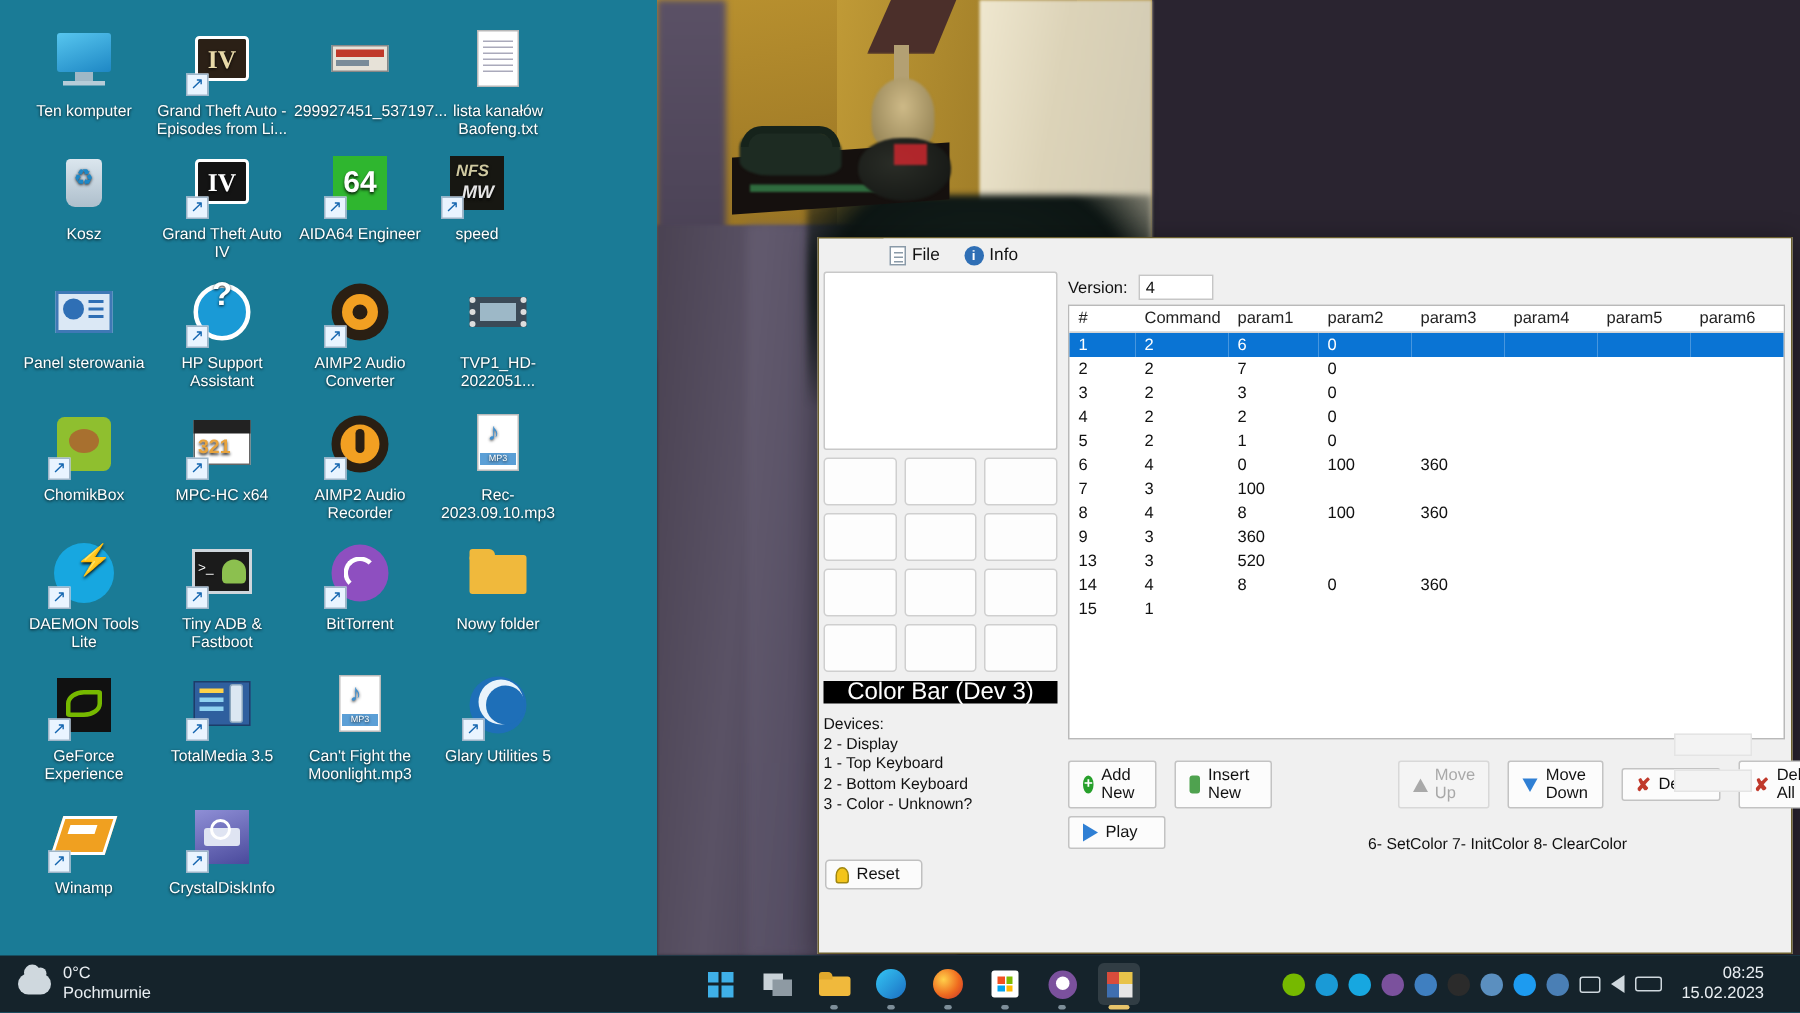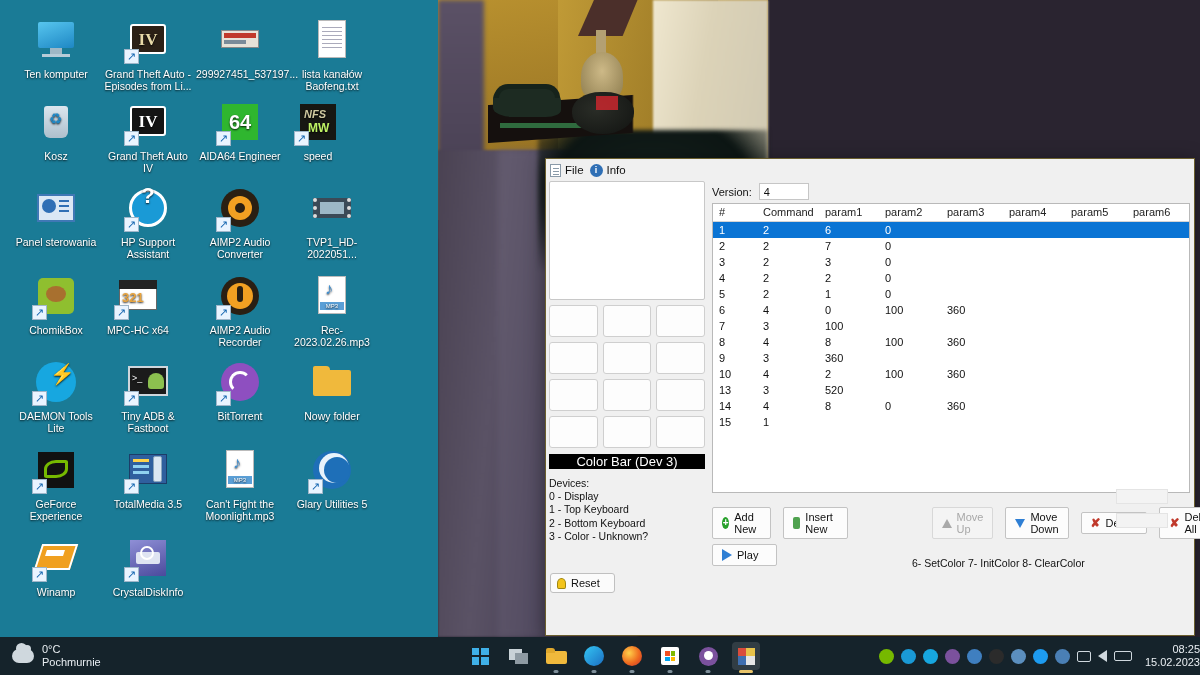--- a/index.html
+++ b/index.html
@@ -151,21 +151,21 @@
     display: flex; align-items: center; justify-content: center;
   }
   .tb-app.active { background: rgba(255,255,255,.12); }
   .tb-app .dot {
     position: absolute; bottom: -3px; left: 50%; transform: translateX(-50%);
     width: 5px; height: 3px; border-radius: 2px; background: #7d8e99;
   }
   .tb-app.active .dot { width: 14px; background: #e8c46a; }
   #tray {
     position: absolute; right: 0; display: flex; align-items: center; gap: 7px;
-    padding-right: 0; height: 38px;
+    padding-right: 24px; height: 38px;
   }
   #tray .t-ico { width: 15px; height: 15px; border-radius: 50%; display:block; }
   #clock { text-align: right; font-size: 11px; line-height: 13px; margin-left: 6px; }
 
   
   #ble-window {
     position: absolute; left: 545px; top: 158px; width: 650px; height: 478px;
     background: #f0f0f0;
     border: 1px solid #6b5f2e;
     box-shadow: 0 4px 18px rgba(0,0,0,.45);
@@ -179,22 +179,22 @@
     width: 14px; height: 14px; display: grid;
     grid-template-columns: 1fr 1fr; grid-template-rows: 1fr 1fr;
     overflow: hidden; flex: none;
   }
   .wbtns { margin-left: auto; display: flex; height: 22px; }
   .wbtn {
     width: 36px; height: 22px; display: flex; align-items: center; justify-content: center;
     color: #e8e2cd; font-size: 12px;
   }
   #menubar {
-    height: 22px; display: flex; align-items: center; gap: 6px;
-    padding: 0 4px; background: #f0f0f0; font-size: 11.5px;
+    height: 22px; display: flex; align-items: center; gap: 16px;
+    padding: 0 4px; background: #f0f0f0; font-size: 11.5px; margin-left: 43px;
   }
   .menu-item { display: flex; align-items: center; gap: 4px; }
   .mi-doc {
     width: 11px; height: 13px; background: #fff; border: 1px solid #8a9aa8;
     position: relative;
   }
   .mi-doc:after{
     content:""; position:absolute; left:2px; top:3px; width:6px; height:1px;
     box-shadow: 0 3px 0 #8a9aa8, 0 6px 0 #8a9aa8; background:#8a9aa8;
   }
@@ -214,21 +214,21 @@
   }
   #swatch-grid {
     margin-top: 5px; display: grid; grid-template-columns: repeat(3, 1fr);
     gap: 5px 5px;
   }
   .swatch {
     height: 32px; background: #fdfdfd; border: 1px solid #cfcfcf; border-radius: 3px;
   }
   #colorbar {
     margin-top: 6px; height: 15px; background: #000; color: #fff;
-    font-size: 13px; text-align: center; line-height: 15px;
+    font-size: 16px; text-align: center; line-height: 15px;
   }
   #devices-list { margin-top: 8px; font-size: 10.5px; line-height: 13.2px; }
   #reset-btn {
     position: absolute; left: 1px; top: 392px;
     display: flex; align-items: center; gap: 5px;
     background: #fbfbfb; border: 1px solid #c0c0c0; border-radius: 3px;
     padding: 3px 14px 3px 6px; font-size: 11px;
   }
   .bulb {
     width: 9px; height: 11px; background: #f3c41b; border-radius: 50% 50% 20% 20%;
@@ -377,21 +377,21 @@
         <span class="glyph">
           <div style="position:absolute;left:6px;top:6px;width:36px;height:36px;background:#2fb62f;color:#fff;font-weight:bold;font-size:20px;text-align:center;line-height:36px">64</div>
           <span class="shortcut-arrow">↗</span>
         </span>
         <span class="lbl">AIDA64 Engineer</span>
       </div>
       <div class="icon" style="left: 272px; top: 90px;">
         <span class="glyph">
           <div style="position:absolute;left:6px;top:6px;width:36px;height:36px;background:#171712"></div>
           <div style="position:absolute;left:10px;top:10px;color:#cfc9a0;font-weight:bold;font-size:11px;font-style:italic">NFS</div>
-          <div style="position:absolute;left:14px;top:24px;color:#bef264;font-weight:bold;font-size:12px;">MW</div>
+          <div style="position:absolute;left:14px;top:24px;color:#e5e5e5;font-weight:bold;font-size:12px;font-style:italic">MW</div>
           <span class="shortcut-arrow">↗</span>
         </span>
         <span class="lbl">speed</span>
       </div>
       <div class="icon" style="left: 10px; top: 176px;">
         <span class="glyph">
           <div style="position:absolute;left:5px;top:10px;width:38px;height:28px;background:#dbe8f5;border:2px solid #3f78b5"></div>
           <div style="position:absolute;left:10px;top:15px;width:14px;height:14px;border-radius:50%;background:#2f6fb5"></div>
           <div style="position:absolute;left:27px;top:16px;width:10px;height:2px;background:#2f6fb5;box-shadow:0 5px 0 #2f6fb5,0 10px 0 #2f6fb5"></div>
         </span>
@@ -422,21 +422,21 @@
         <span class="lbl">TVP1_HD-2022051...</span>
       </div>
       <div class="icon" style="left: 10px; top: 264px;">
         <span class="glyph">
           <div style="position:absolute;left:6px;top:6px;width:36px;height:36px;background:#8fbf2f;border-radius:5px"></div>
           <div style="position:absolute;left:14px;top:14px;width:20px;height:16px;border-radius:50%;background:#a8702f"></div>
           <span class="shortcut-arrow">↗</span>
         </span>
         <span class="lbl">ChomikBox</span>
       </div>
-      <div class="icon" style="left: 92px; top: 264px;">
+      <div class="icon" style="left: 102px; top: 264px;">
         <span class="glyph">
           <div style="position:absolute;left:5px;top:8px;width:38px;height:30px;background:#fff;border:1px solid #666"></div>
           <div style="position:absolute;left:5px;top:8px;width:38px;height:9px;background:#222"></div>
           <div style="position:absolute;left:8px;top:20px;color:#e8a33d;font-weight:bold;font-size:13px">321</div>
           <span class="shortcut-arrow">↗</span>
         </span>
         <span class="lbl">MPC-HC x64</span>
       </div>
       <div class="icon" style="left: 194px; top: 264px;">
         <span class="glyph">
@@ -446,21 +446,21 @@
           <span class="shortcut-arrow">↗</span>
         </span>
         <span class="lbl">AIMP2 Audio Recorder</span>
       </div>
       <div class="icon" style="left: 286px; top: 264px;">
         <span class="glyph">
           <div style="position:absolute;left:10px;top:4px;width:28px;height:38px;background:#fff;border:1px solid #bbb"></div>
           <div style="position:absolute;left:17px;top:11px;color:#3f8fd0;font-size:16px">♪</div>
           <div style="position:absolute;left:12px;top:30px;width:24px;height:8px;background:#5b9fd6;color:#fff;font-size:6px;text-align:center;line-height:8px">MP3</div>
         </span>
-        <span class="lbl">Rec-2023.02.26.mp3</span>
+        <span class="lbl">Rec-2023.09.10.mp3</span>
       </div>
       <div class="icon" style="left: 10px; top: 350px;">
         <span class="glyph">
           <div style="position:absolute;left:4px;top:4px;width:40px;height:40px;border-radius:50%;background:#17a7e0"></div>
           <div style="position:absolute;left:18px;top:10px;color:#fff;font-size:20px">⚡</div>
           <span class="shortcut-arrow">↗</span>
         </span>
         <span class="lbl">DAEMON Tools Lite</span>
       </div>
       <div class="icon" style="left: 102px; top: 350px;">
@@ -569,21 +569,21 @@
           <div class="swatch"></div>
           <div class="swatch"></div>
           <div class="swatch"></div>
           <div class="swatch"></div>
           <div class="swatch"></div>
           <div class="swatch"></div>
         </div>
       <div id="colorbar">Color Bar (Dev 3)</div>
       <div id="devices-list">
         <div>Devices:</div>
-        <div>0 - Display</div>
+        <div>2 - Display</div>
         <div>1 - Top Keyboard</div>
         <div>2 - Bottom Keyboard</div>
         <div>3 - Color - Unknown?</div>
       </div>
       <div id="reset-btn">
         <span class="bulb"></span>
         <span>Reset</span>
       </div>
     </div>
 
@@ -688,30 +688,20 @@
               <td></td>
               <td></td>
               <td></td>
             </tr>
             <tr>
               <td>9</td>
               <td>3</td>
               <td>360</td>
               <td></td>
               <td></td>
-              <td></td>
-              <td></td>
-              <td></td>
-            </tr>
-            <tr>
-              <td>10</td>
-              <td>4</td>
-              <td>2</td>
-              <td>100</td>
-              <td>360</td>
               <td></td>
               <td></td>
               <td></td>
             </tr>
             <tr>
               <td>13</td>
               <td>3</td>
               <td>520</td>
               <td></td>
               <td></td>

